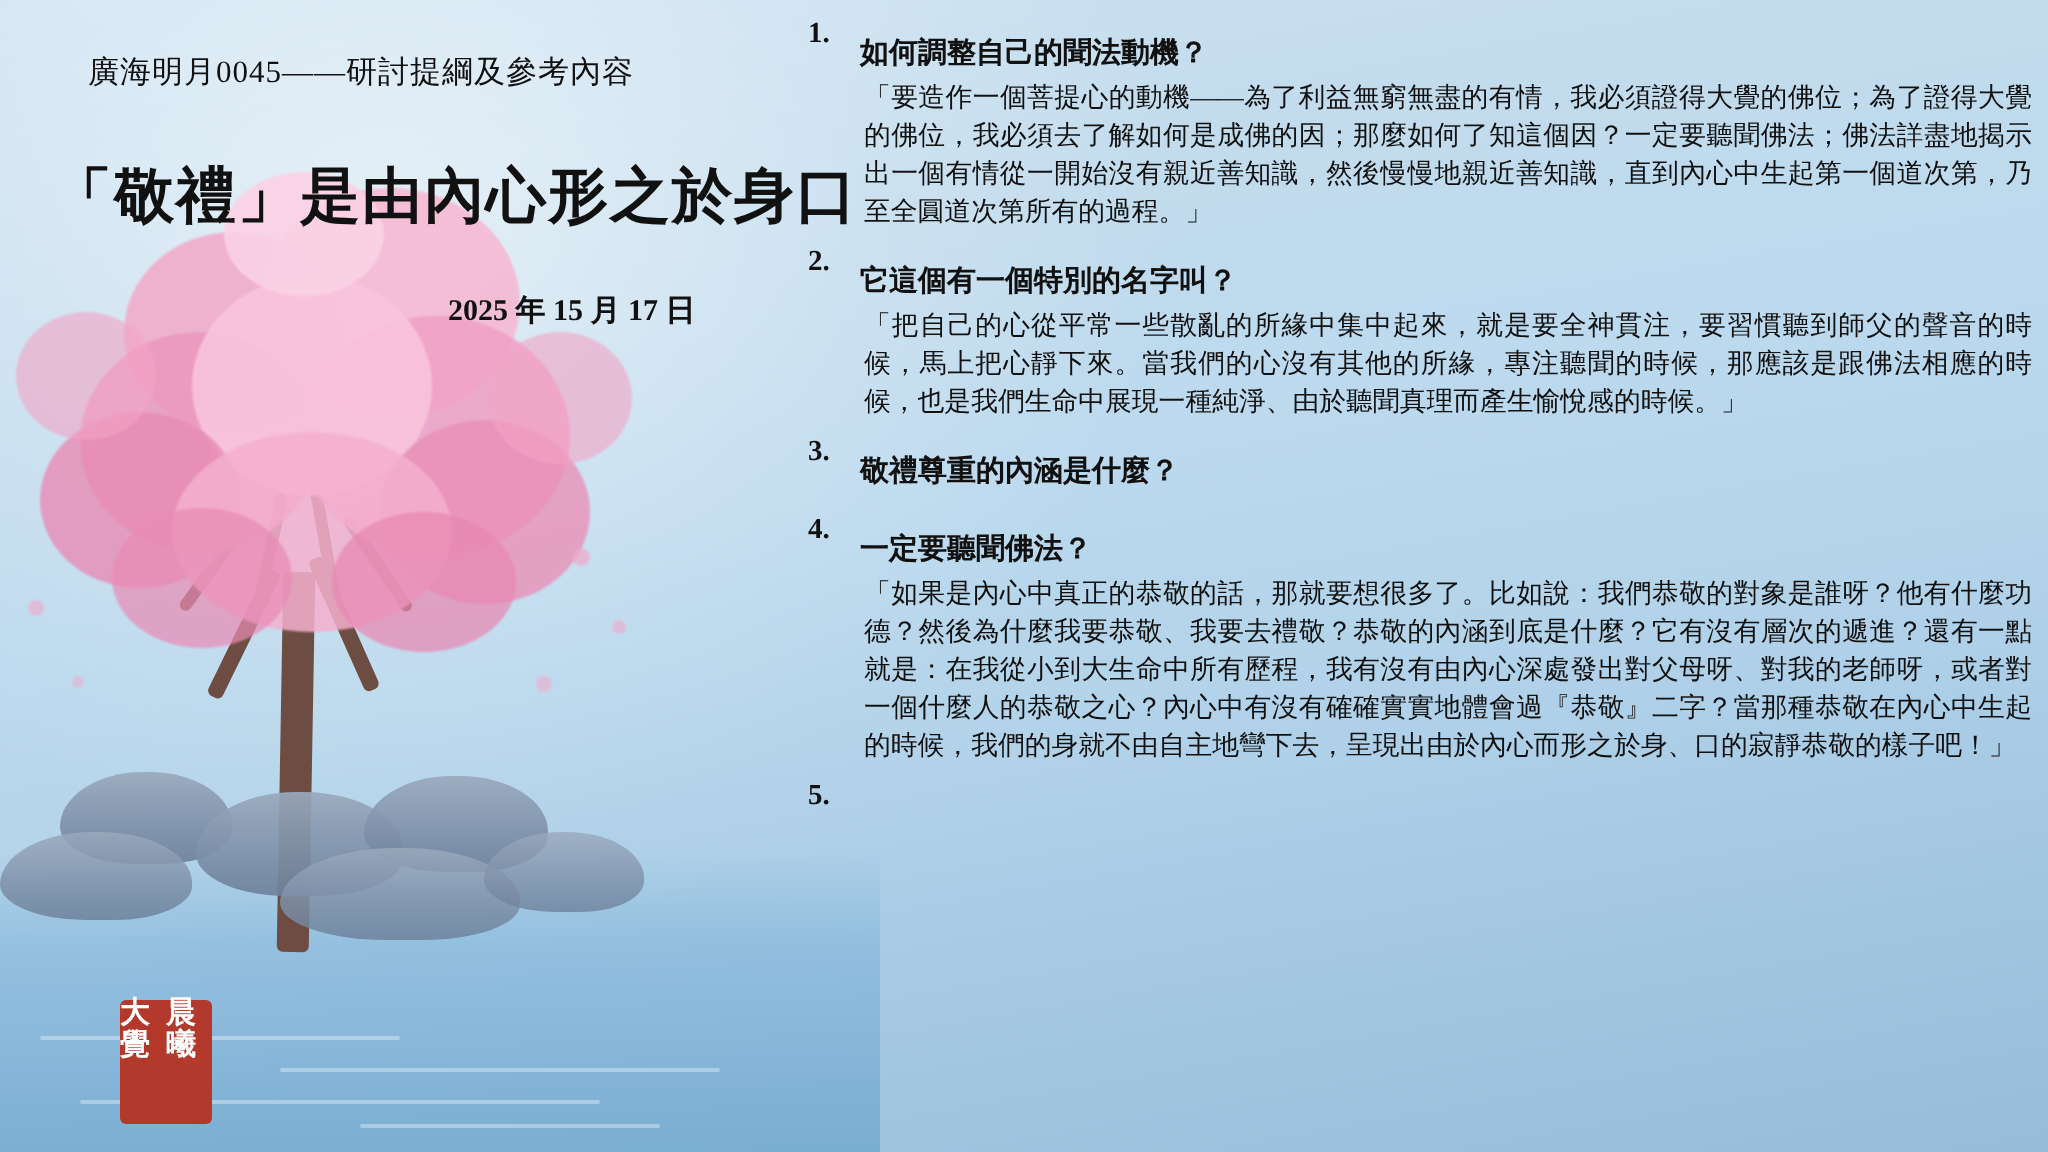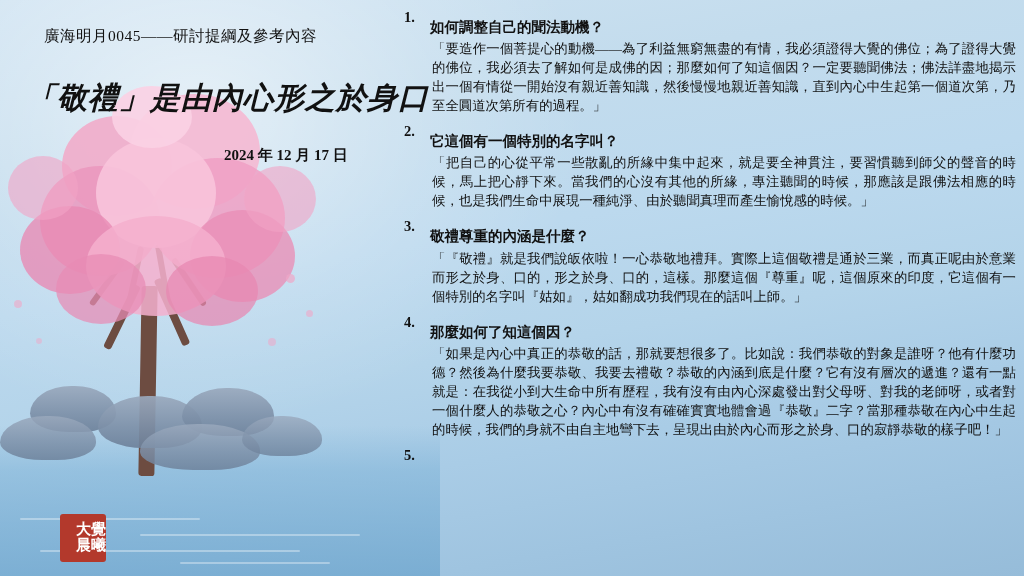--- a/index.html
+++ b/index.html
@@ -82,48 +82,47 @@
   }
   .doc-title {
     position: absolute;
     left: 26px;
     top: 78px;
     font-size: 30px;
     font-weight: bold;
     color: #111;
     letter-spacing: 1px;
     white-space: nowrap;
-    font-style: italic;
   }
   .doc-date {
     position: absolute;
     left: 224px;
     top: 146px;
     font-size: 15px;
     font-weight: bold;
     color: #111;
     white-space: nowrap;
   }
 
   
   .seal {
     position: absolute;
     left: 60px;
     bottom: 14px;
     width: 46px;
-    height: 48px;
+    height: 62px;
     background: #b3392c;
     border-radius: 3px;
     color: #fff;
     font-size: 15px;
     font-weight: bold;
     line-height: 1.05;
     display: flex;
-    flex-direction: column;
-    align-items: flex-end;
+    flex-direction: row;
+    align-items: flex-start;
     justify-content: center;
     letter-spacing: 0px;
   }
   .seal span { display: block; }
 
   
   .content {
     position: absolute;
     left: 404px;
     top: 8px;
@@ -231,21 +230,21 @@
     <div class="rock" style="left:30px;  top:300px; width:86px;  height:46px;"></div>
     <div class="rock" style="left:98px;  top:310px; width:104px; height:52px;"></div>
     <div class="rock" style="left:182px; top:302px; width:92px;  height:48px;"></div>
     <div class="rock" style="left:0px;   top:330px; width:96px;  height:44px; opacity:.85;"></div>
     <div class="rock" style="left:140px; top:338px; width:120px; height:46px; opacity:.85;"></div>
     <div class="rock" style="left:242px; top:330px; width:80px;  height:40px; opacity:.8;"></div>
   </div>
 
   <div class="doc-head">廣海明月0045——研討提綱及參考內容</div>
   <div class="doc-title">「敬禮」是由內心形之於身口</div>
-  <div class="doc-date">2024 年 12 月 17 日</div>
+  <div class="doc-date">2025 年 15 月 17 日</div>
 
   <div class="seal">
     <span>大覺</span>
     <span>晨曦</span>
   </div>
 
   <div class="content">
 
     <div class="qa">
       <div class="num">1.</div>
@@ -260,28 +259,27 @@
       <div class="qa-body">
         <div class="question">它這個有一個特別的名字叫？</div>
         <div class="answer">「把自己的心從平常一些散亂的所緣中集中起來，就是要全神貫注，要習慣聽到師父的聲音的時候，馬上把心靜下來。當我們的心沒有其他的所緣，專注聽聞的時候，那應該是跟佛法相應的時候，也是我們生命中展現一種純淨、由於聽聞真理而產生愉悅感的時候。」</div>
       </div>
     </div>
 
     <div class="qa">
       <div class="num">3.</div>
       <div class="qa-body">
         <div class="question">敬禮尊重的內涵是什麼？</div>
-        <div class="answer">「『敬禮』就是我們說皈依啦！一心恭敬地禮拜。實際上這個敬禮是通於三業，而真正呢由於意業而形之於身、口的，形之於身、口的，這樣。那麼這個『尊重』呢，這個原來的印度，它這個有一個特別的名字叫『姑如』，姑如翻成功我們現在的話叫上師。」</div>
       </div>
     </div>
 
     <div class="qa">
       <div class="num">4.</div>
       <div class="qa-body">
-        <div class="question">那麼如何了知這個因？</div>
+        <div class="question">一定要聽聞佛法？</div>
         <div class="answer">「如果是內心中真正的恭敬的話，那就要想很多了。比如說：我們恭敬的對象是誰呀？他有什麼功德？然後為什麼我要恭敬、我要去禮敬？恭敬的內涵到底是什麼？它有沒有層次的遞進？還有一點就是：在我從小到大生命中所有歷程，我有沒有由內心深處發出對父母呀、對我的老師呀，或者對一個什麼人的恭敬之心？內心中有沒有確確實實地體會過『恭敬』二字？當那種恭敬在內心中生起的時候，我們的身就不由自主地彎下去，呈現出由於內心而形之於身、口的寂靜恭敬的樣子吧！」</div>
       </div>
     </div>
 
     <div class="qa">
       <div class="num">5.</div>
       <div class="qa-body">
       </div>
     </div>
 

